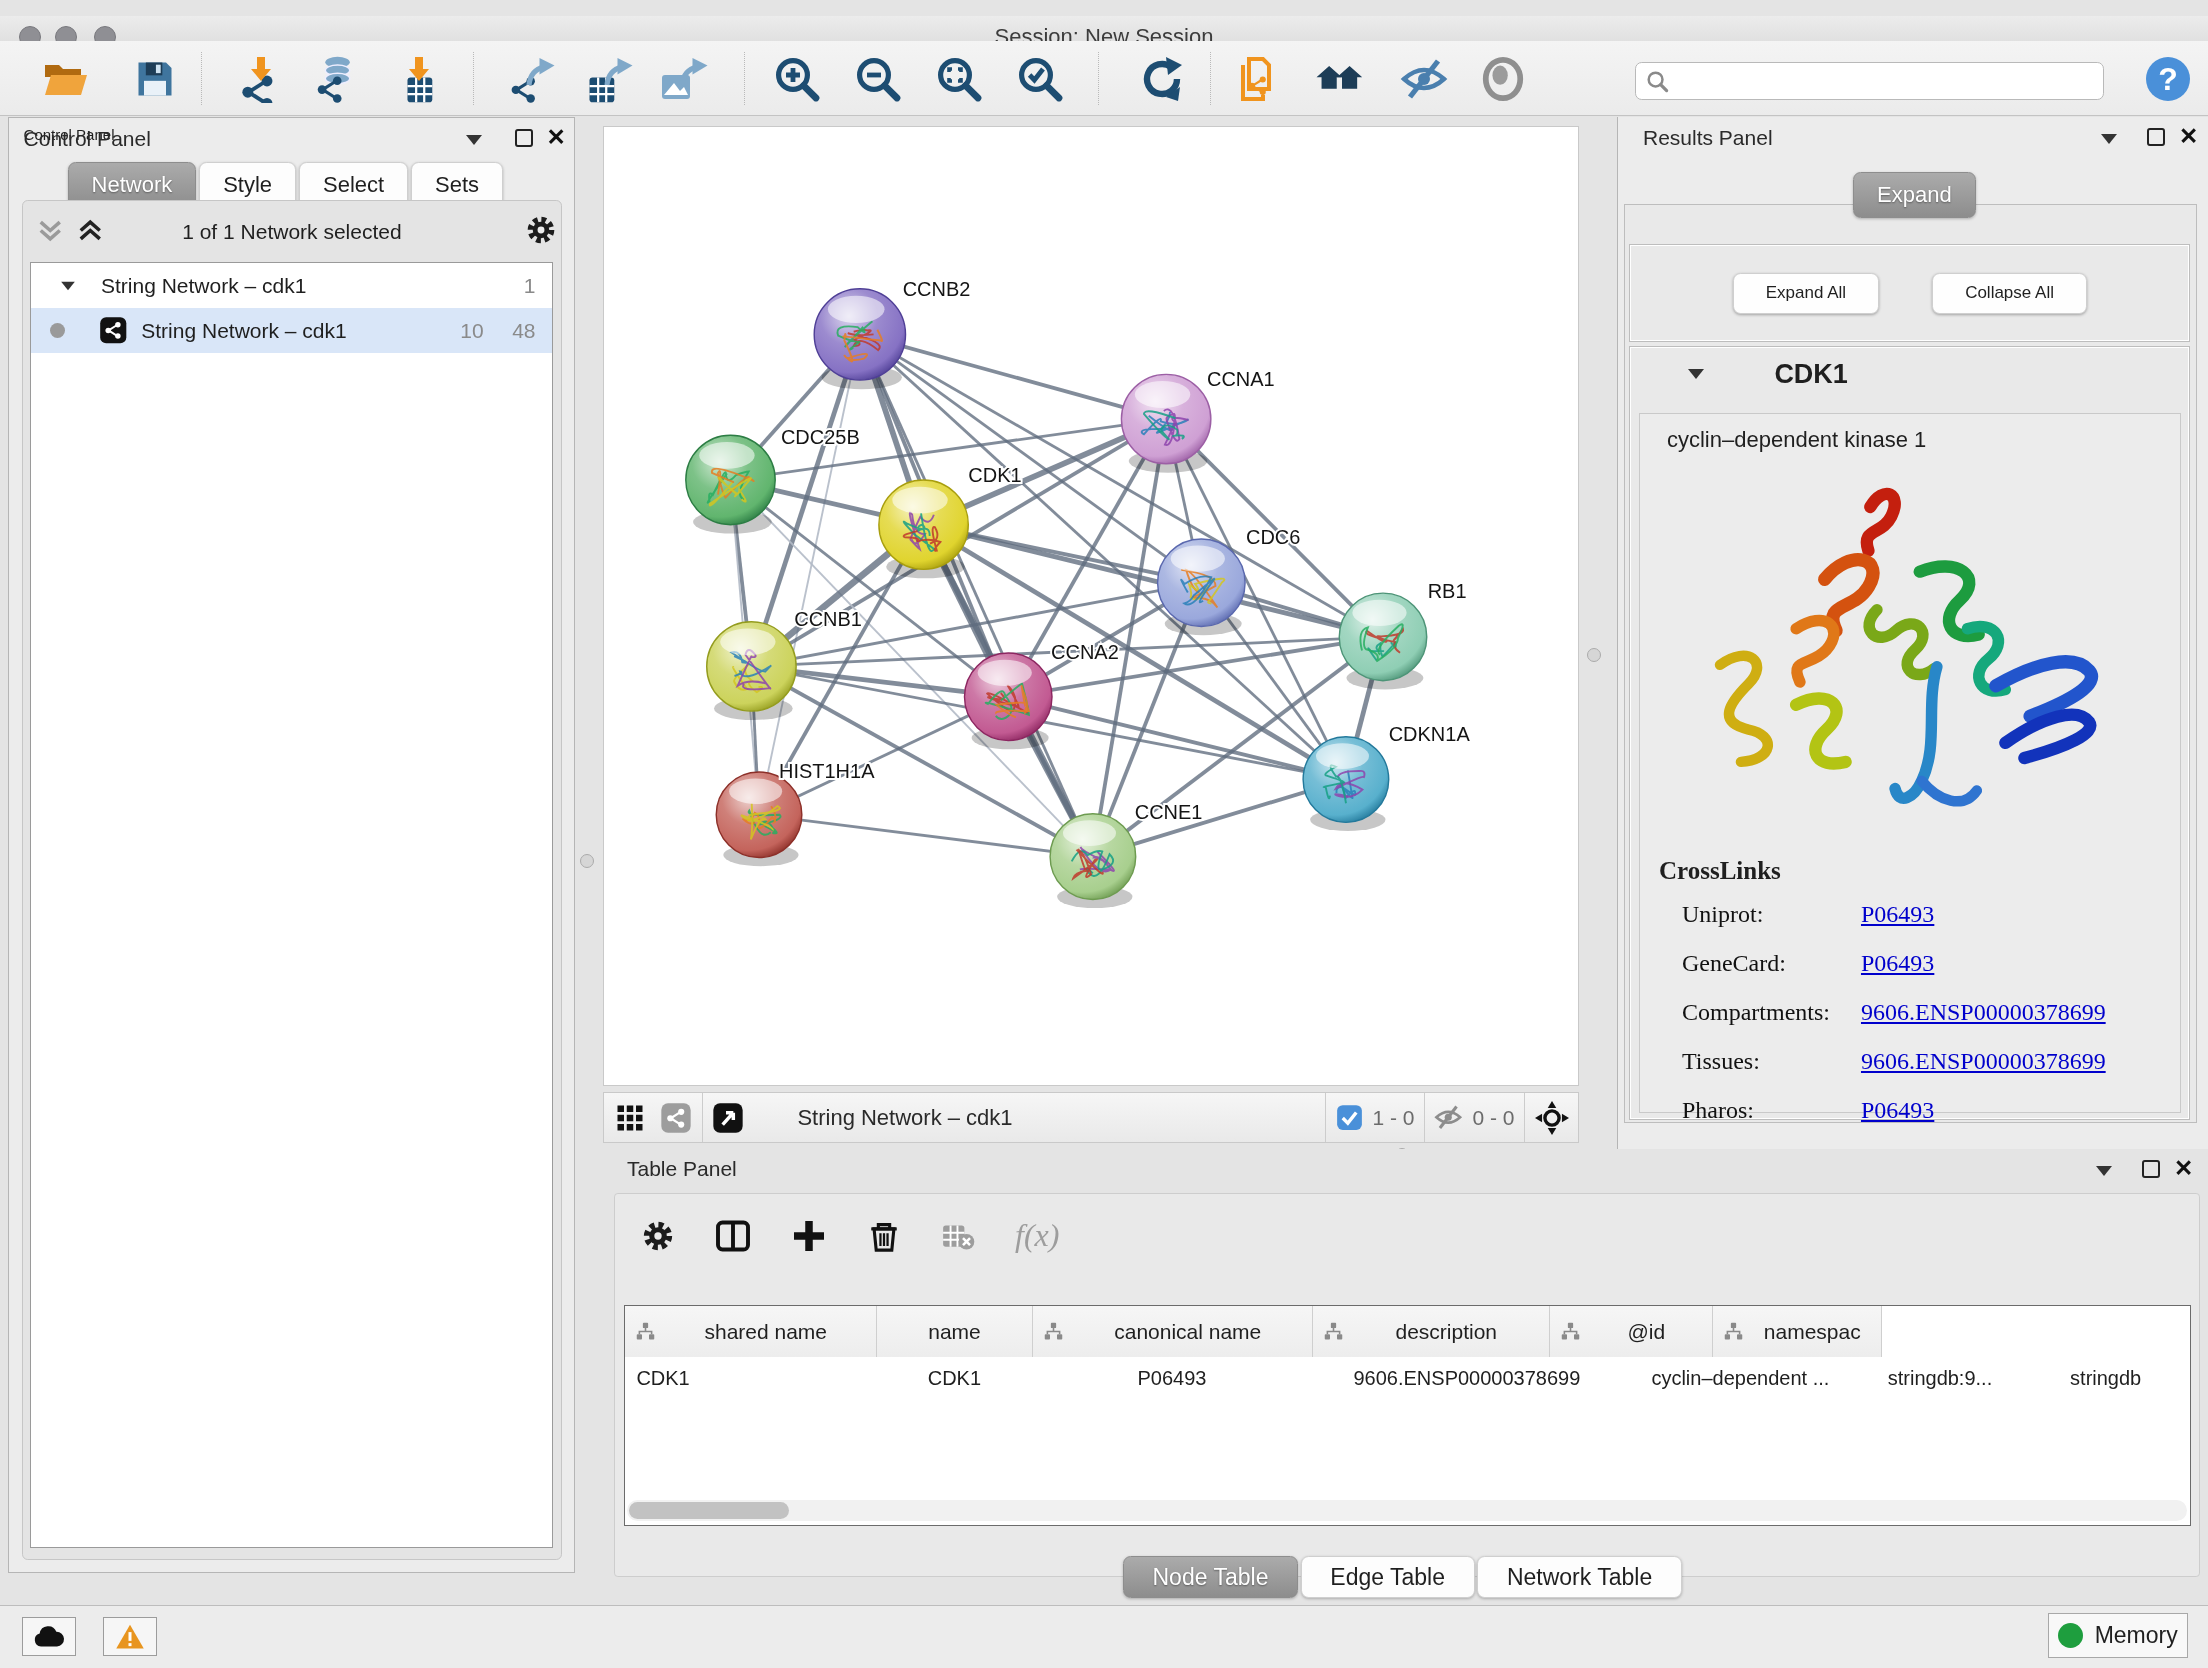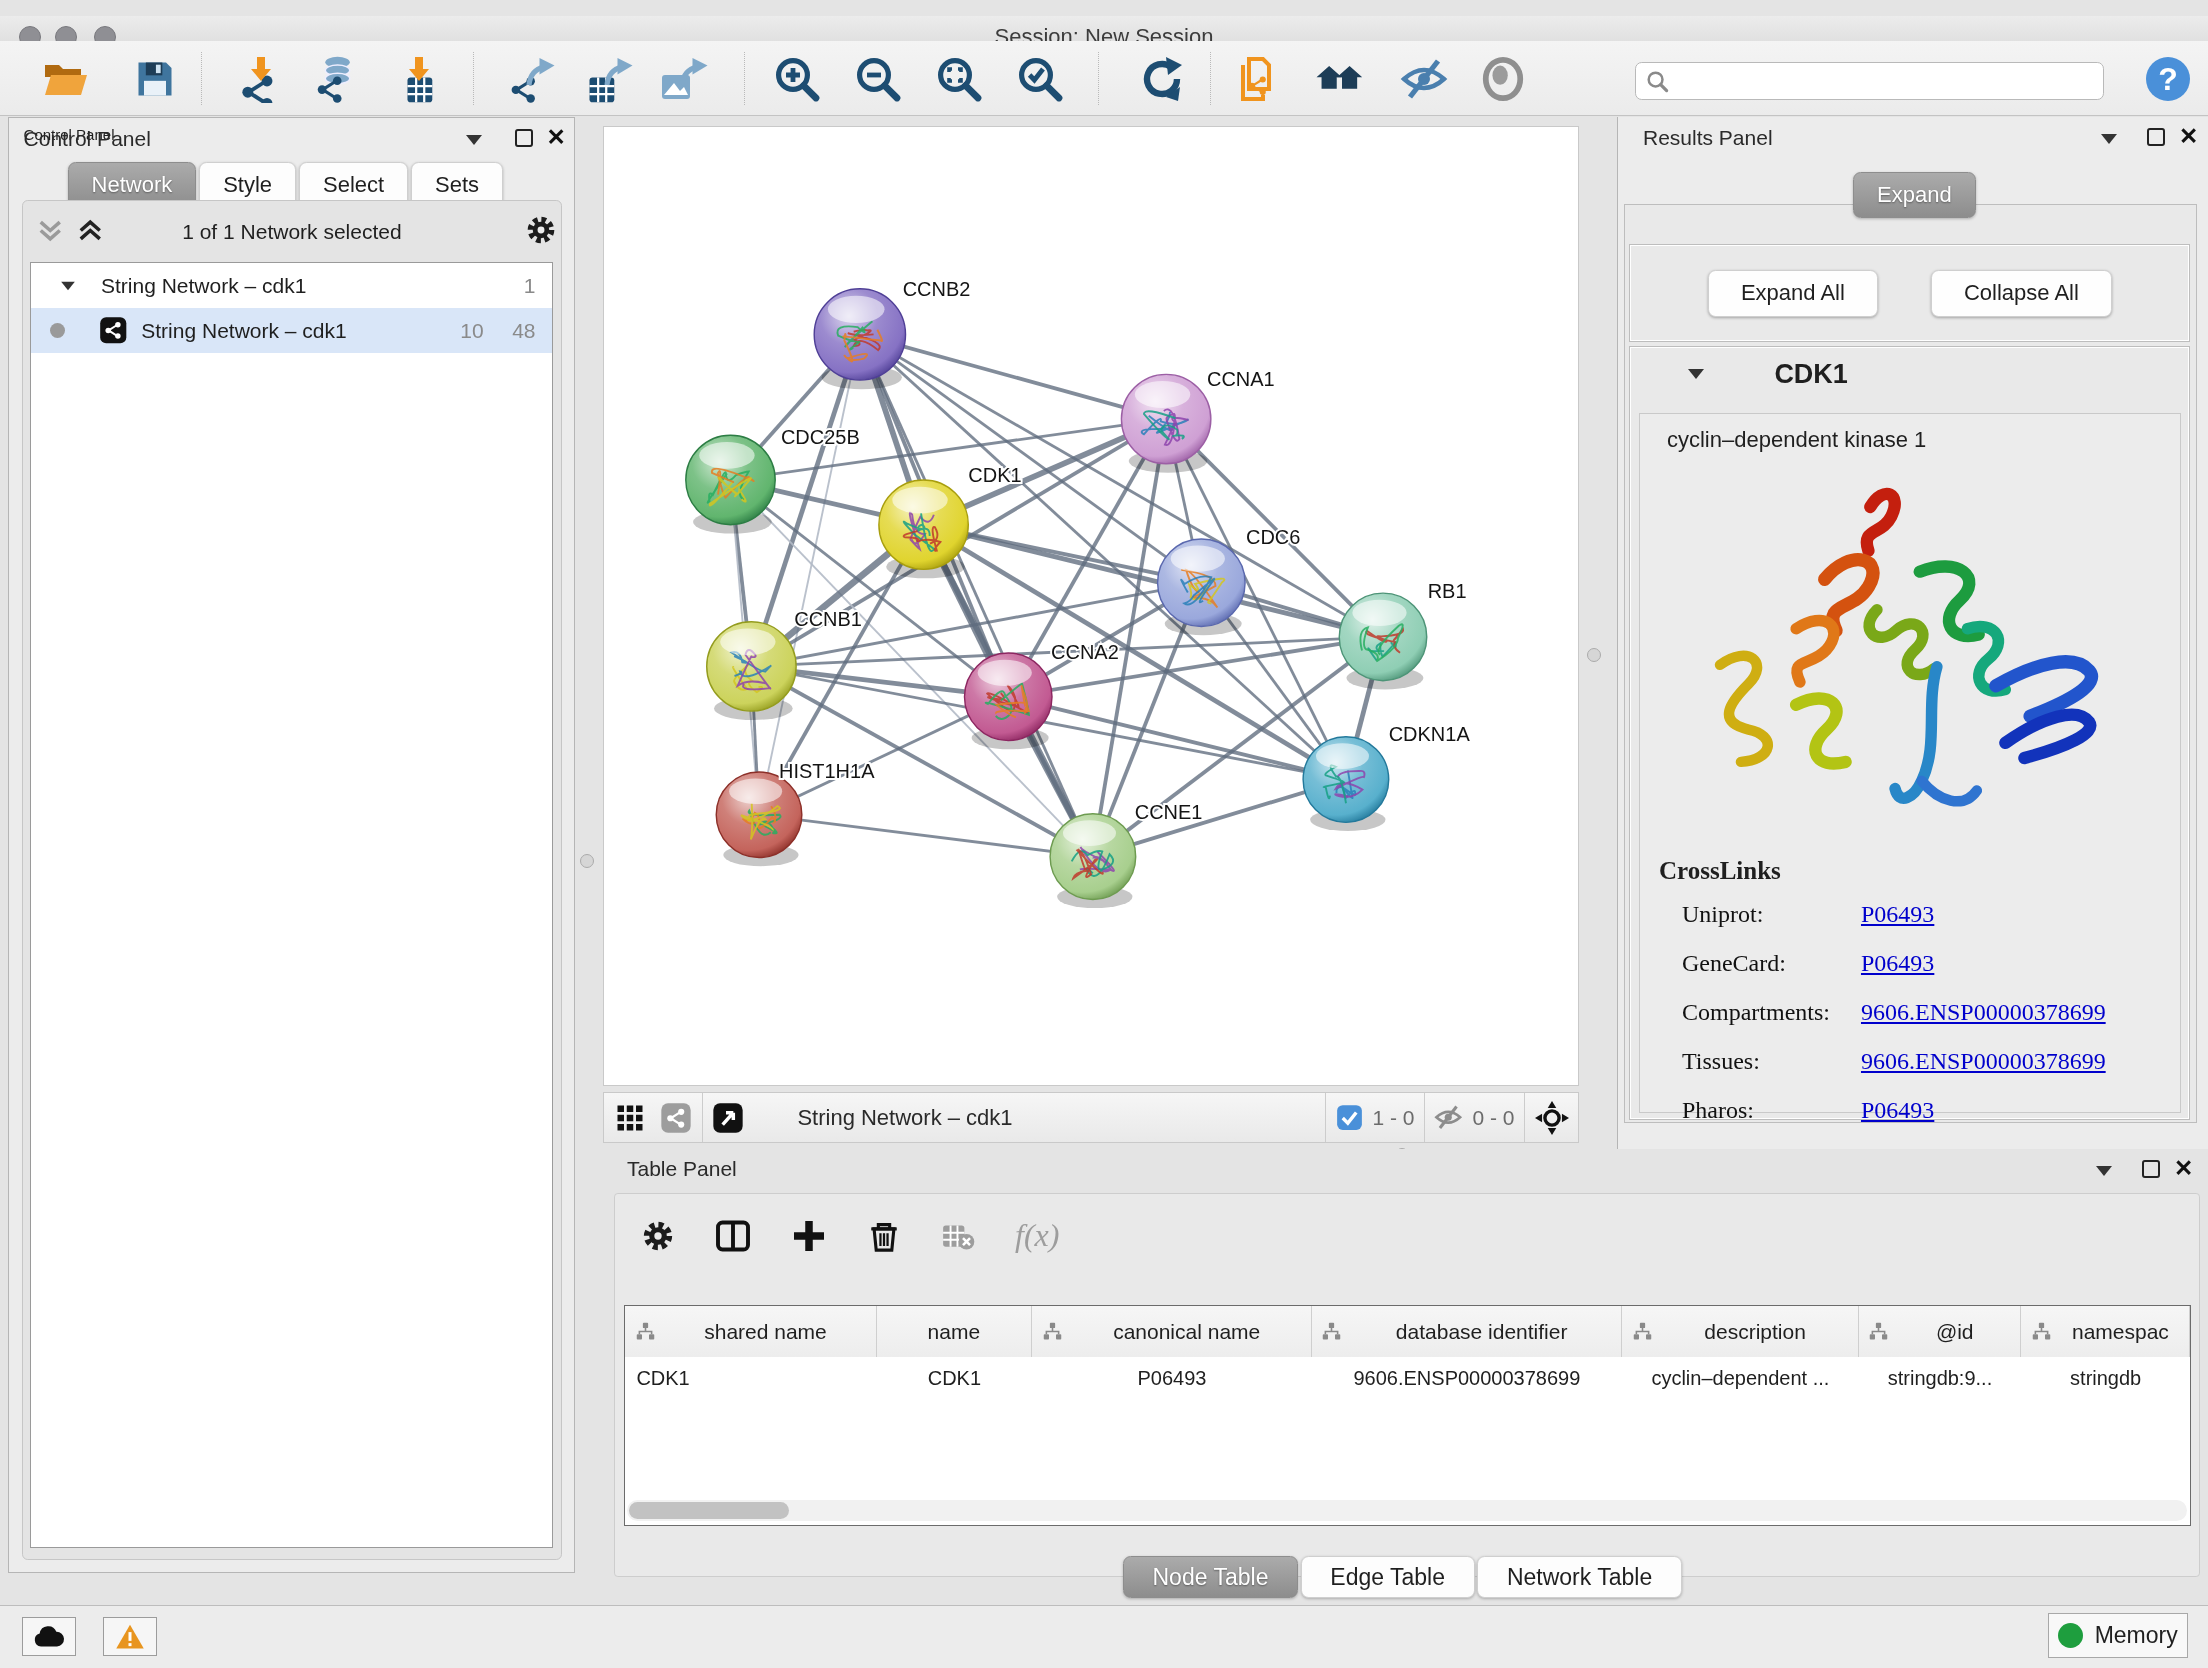--- a/index.html
+++ b/index.html
@@ -35,21 +35,21 @@
   .num { color:#8a8a8a; font-size:21px; }
 
   #network-canvas { left:603px; top:126px; width:976px; height:960px; background:#fff; border:1px solid #c9c9c9; }
   #net-bottombar { left:603px; top:1092px; width:976px; height:51px; background:linear-gradient(#f6f6f6,#e9e9e9); border:1px solid #c9c9c9; display:flex; align-items:center; }
   .nb-sep { width:0; height:49px; border-left:1px solid #cccccc; margin:0 9.5px; }
   #net-title { font-size:22px; color:#2a2a2a; }
 
   #results-panel { left:1617px; top:117px; width:592px; height:1488px; background:#ececec; border-left:1px solid #b5b5b5; }
   #rp-box { left:5.7px; top:87px; width:573px; height:919px; background:#e9e9e9; border:1px solid #bdbdbd; }
   #rp-btnbox { left:5.7px; top:40px; width:559px; height:96px; background:#e9e9e9; border:1px solid #fff; outline:1px solid #bdbdbd; display:flex; align-items:center; justify-content:center; gap:53px; }
-  .rp-btn { background:#fefefe; border:1px solid #cfcfcf; border-radius:7.6px; box-shadow:0 1px 2.9px rgba(0,0,0,.3); font-size:22px; padding:9.5px 32px; }
+  .rp-btn { background:#fefefe; border:1px solid #cfcfcf; border-radius:7.6px; box-shadow:0 1px 2.9px rgba(0,0,0,.3); font-size:17px; padding:9.5px 32px; }
   #rp-gene-box { left:5.7px; top:142px; width:559px; height:772px; background:#e9e9e9; border:1px solid #fff; outline:1px solid #bdbdbd; }
   #rp-desc-box { left:7.6px; top:65px; width:542px; height:700px; background:#ececec; border:1px solid #c9c9c9; }
   .crosslink-row { display:flex; font-family:"Liberation Serif", serif; font-size:24px; margin-bottom:22px; }
   .crosslink-label { width:179px; color:#111; }
   .crosslink-link { color:#0000cc; text-decoration:underline; }
 
   #table-panel { left:603px; top:1149px; width:1605px; height:457px; background:#e4e4e4; }
   #tp-toolbar-ico { display:flex; align-items:center; gap:40px; }
   #node-table { left:21px; top:156px; width:1567px; height:221px; background:#fff; border:1.9px solid #6b6b6b; }
   .th { display:flex; align-items:center; height:51px; background:linear-gradient(#f6f6f6,#ededed); border-right:1px solid #cfcfcf; font-size:21px; }
@@ -703,26 +703,20 @@
         </div>
         <div class="th" style="width: 156px;">
           <span class="lbl">name</span>
         </div>
         <div class="th" style="width: 280px;">
           <svg width="21" height="21" viewBox="0 0 24 24" style="color: rgb(138, 138, 138); margin-left: 9.5px; flex: 0 0 auto;">
             <use href="#sym-tree" width="24" height="24"></use>
           </svg>
           <span class="lbl">canonical name</span>
         </div>
-        <div class="th" style="width: 311px;">
-          <svg width="21" height="21" viewBox="0 0 24 24" style="color: rgb(138, 138, 138); margin-left: 9.5px; flex: 0 0 auto;">
-            <use href="#sym-tree" width="24" height="24"></use>
-          </svg>
-          <span class="lbl">database identifier</span>
-        </div>
         <div class="th" style="width: 237px;">
           <svg width="21" height="21" viewBox="0 0 24 24" style="color: rgb(138, 138, 138); margin-left: 9.5px; flex: 0 0 auto;">
             <use href="#sym-tree" width="24" height="24"></use>
           </svg>
           <span class="lbl">description</span>
         </div>
         <div class="th" style="width: 163px; align-items: center;">
           <svg width="21" height="21" viewBox="0 0 24 24" style="color: rgb(138, 138, 138); margin-left: 9.5px; flex: 0 0 auto;">
             <use href="#sym-tree" width="24" height="24"></use>
           </svg>

